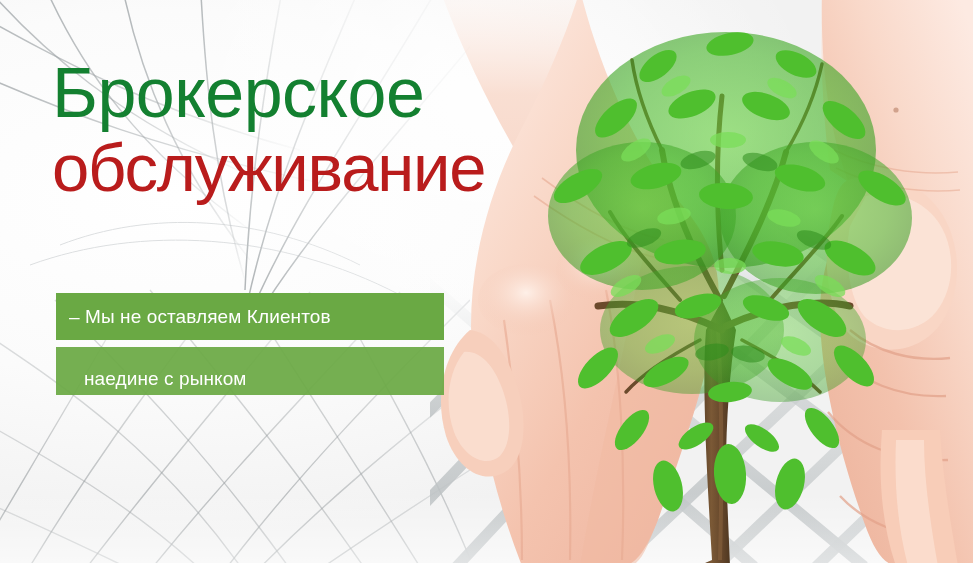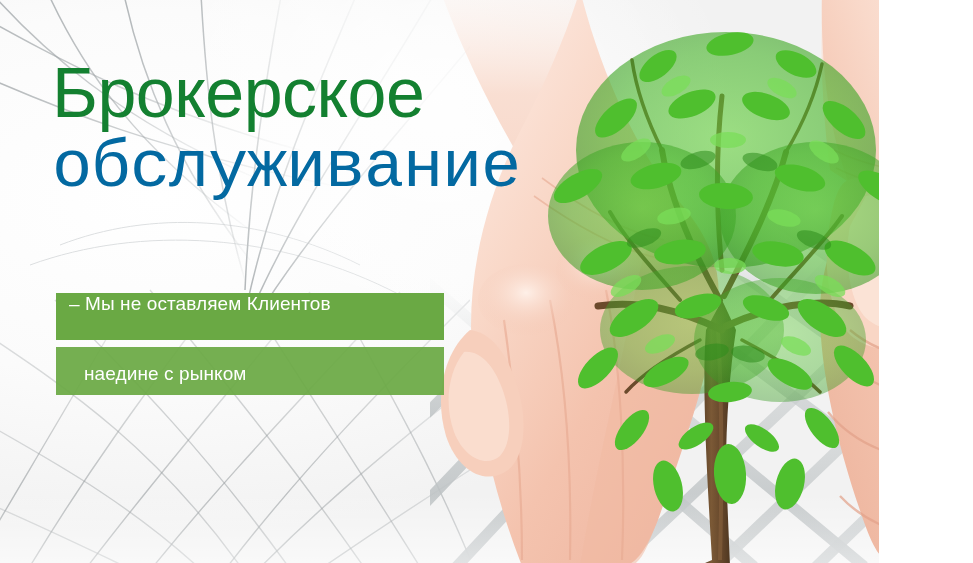--- a/index.html
+++ b/index.html
@@ -4,21 +4,21 @@
 <style>
   * { margin:0; padding:0; box-sizing:border-box; }
   html,body{ background:#fff; }
   body{
     font-family:"Liberation Sans", sans-serif;
     width:973px; height:563px; overflow:hidden;
   }
 
   .banner{
     position:relative;
-    width:879px; height:563px;
+    width:973px; height:563px;
     overflow:hidden;
     background:#ffffff;
   }
 
   
   .bg-base{
     position:absolute; inset:0;
     background:
       radial-gradient(ellipse 70% 60% at 18% 35%, #ffffff 0%, #fbfbfb 55%, #f2f2f2 100%);
   }
@@ -60,21 +60,21 @@
   .headline-line.l2{ font-size:67px; margin-top:5px; letter-spacing:-1.2px;}
 
   
   .bars{
     position:absolute; left:56px; top:293px;
     width:388px; z-index:6;
   }
   .bar{
     position:relative;
     width:388px;
-    display:flex; align-items:flex-start;
+    display:flex; align-items:center;
     overflow:hidden;
   }
   .bar-1{ height:47px; }
   .bar-2{ height:48px; margin-top:7px; }
   .bar-fill{ position:absolute; inset:0; }
   .bar-1 .bar-fill{ background:#6aa944; }
   .bar-2 .bar-fill{ background:#6aa944; opacity:.93; }
   .bar-text{
     position:relative; z-index:2;
     color:#ffffff;
@@ -376,21 +376,21 @@
       </g>
     </g>
   </svg>
   </div>
 
   <div class="glow"></div>
   <div class="bottom-fade"></div>
 
   <div class="headline">
     <span class="headline-line l1" style="color: rgb(19, 128, 48);">Брокерское</span>
-    <span class="headline-line l2" style="color: #0369a1; font-family: Liberation Mono, monospace;">обслуживание</span>
+    <span class="headline-line l2" style="color: #b91c1c;">обслуживание</span>
   </div>
 
   <div class="bars">
     <div class="bar bar-1">
       <span class="bar-fill" style="background: rgb(106, 169, 68);"></span>
       <span class="bar-text" style="color: rgb(255, 255, 255);">– Мы не оставляем Клиентов</span>
     </div>
     <div class="bar bar-2">
       <span class="bar-fill" style="background: rgb(106, 169, 68);"></span>
       <span class="bar-text" style="color: rgb(255, 255, 255);">наедине с рынком</span>

